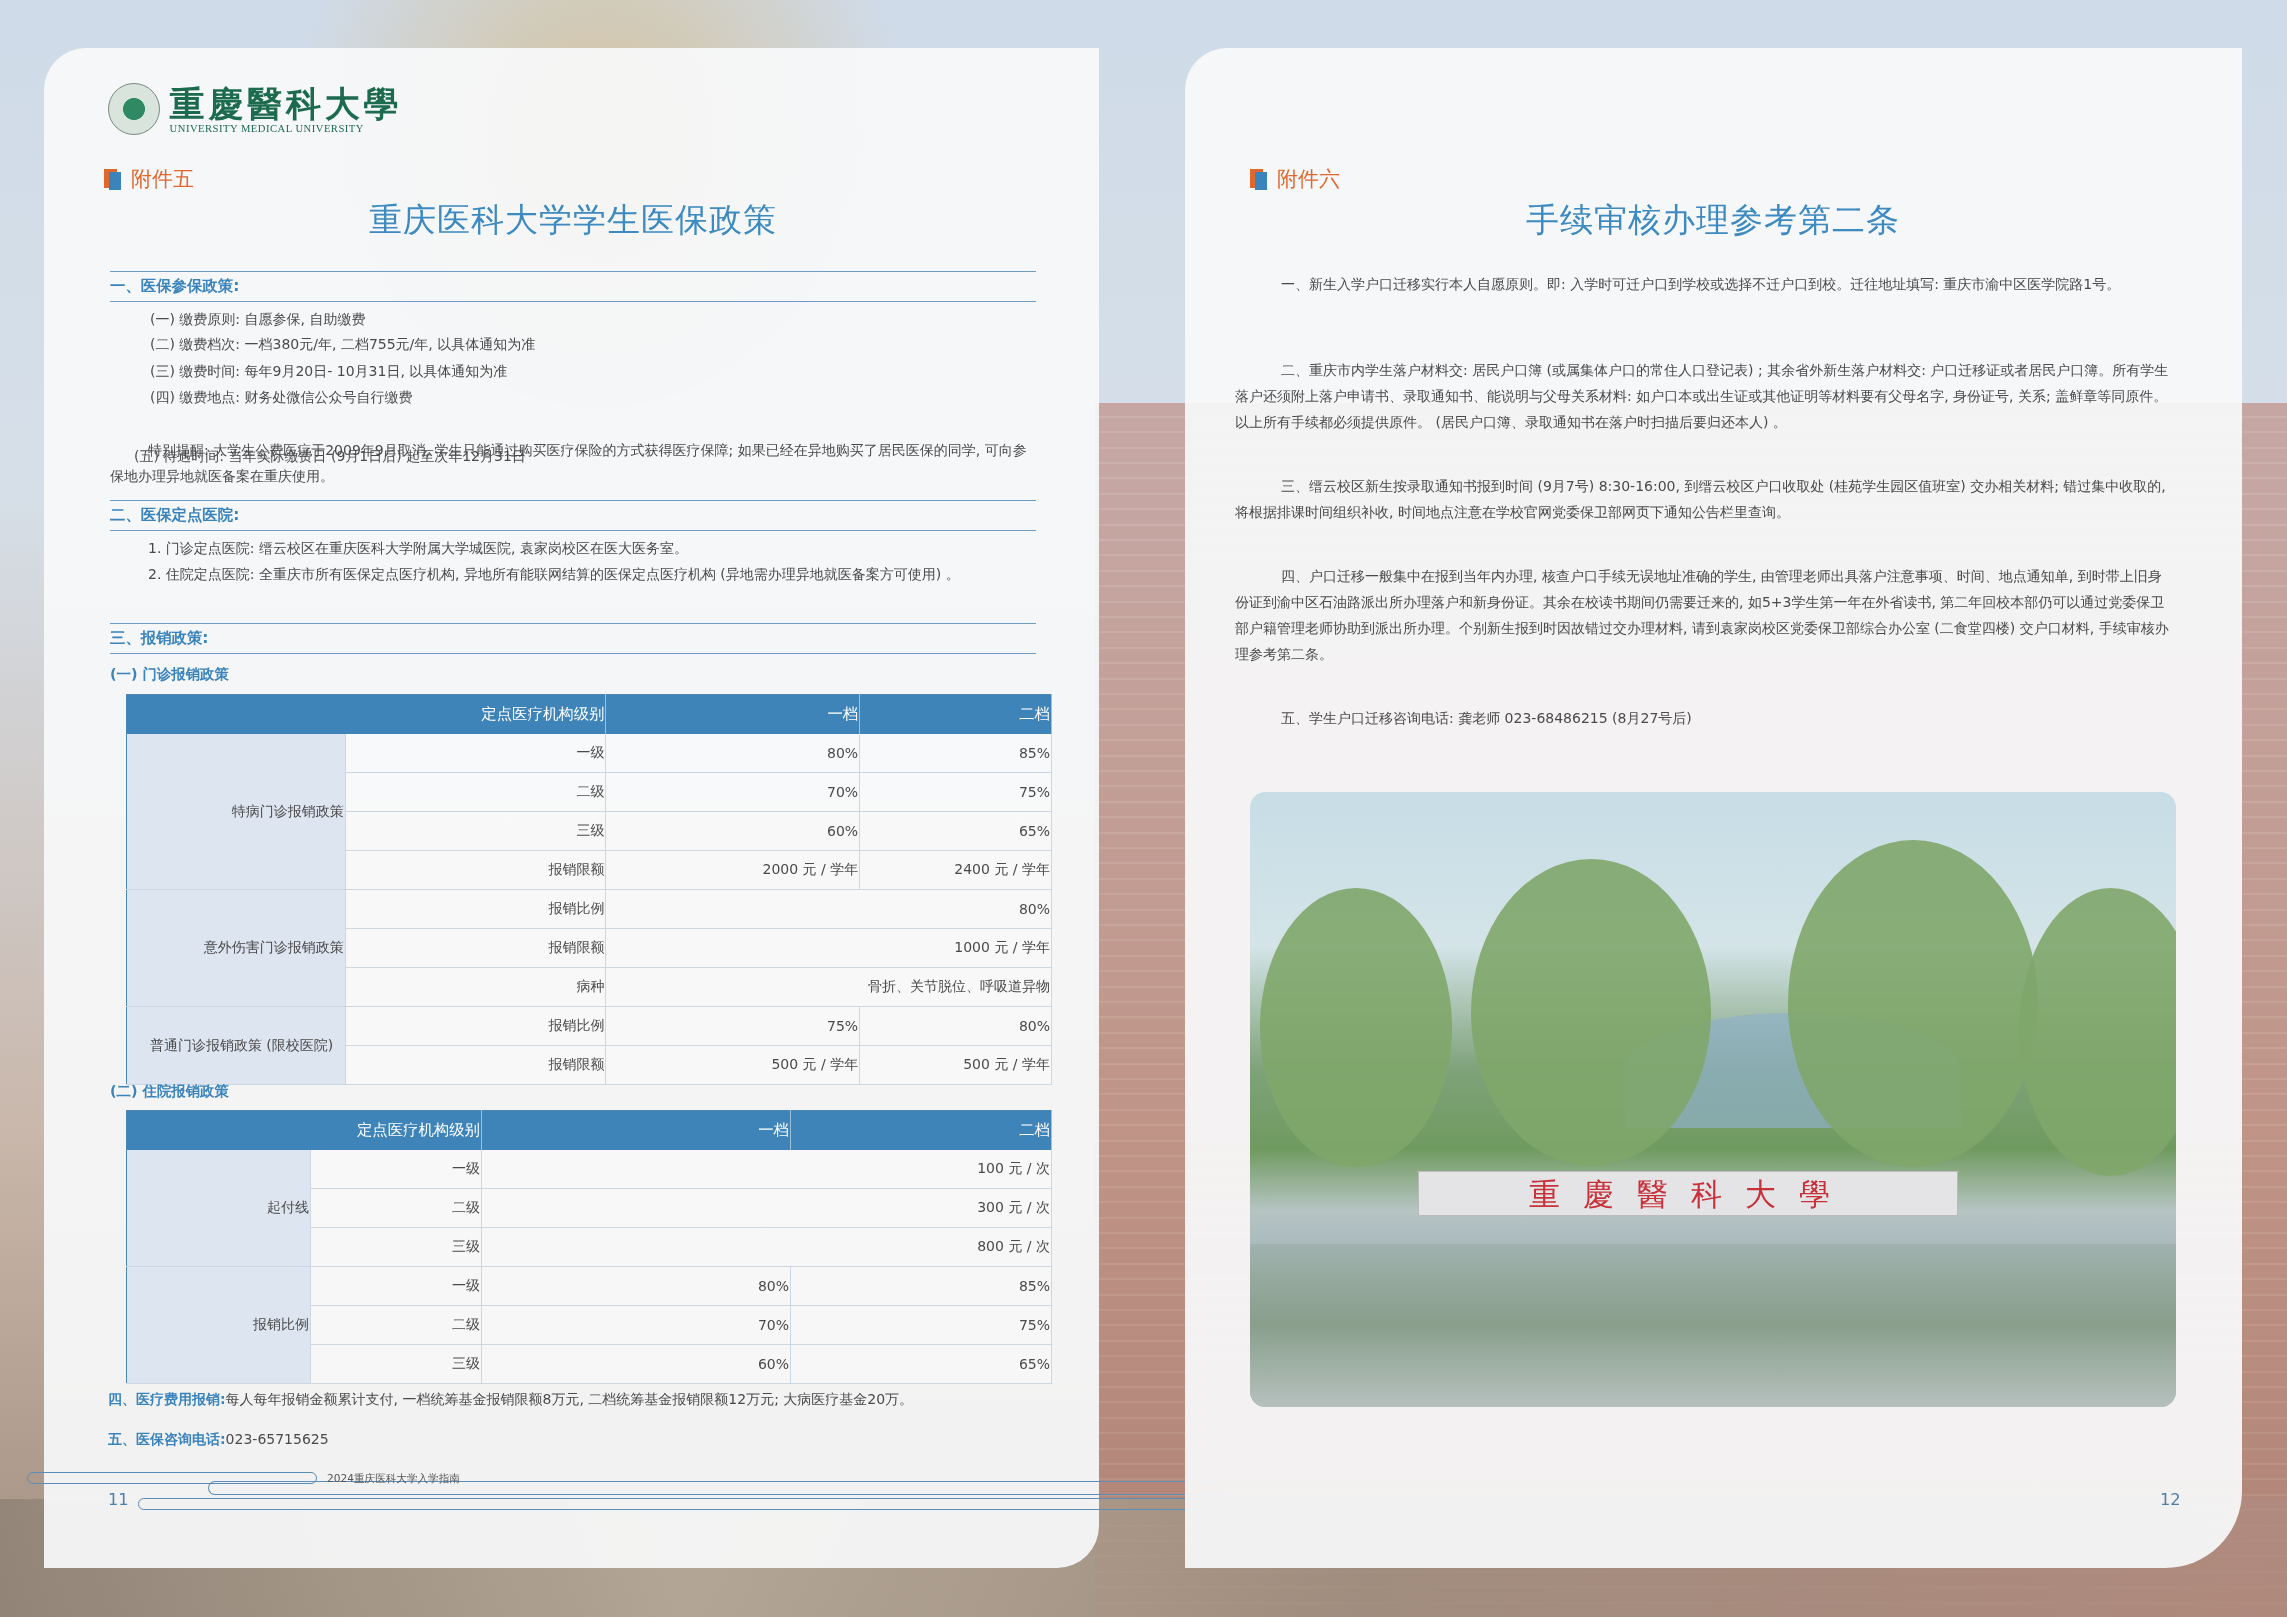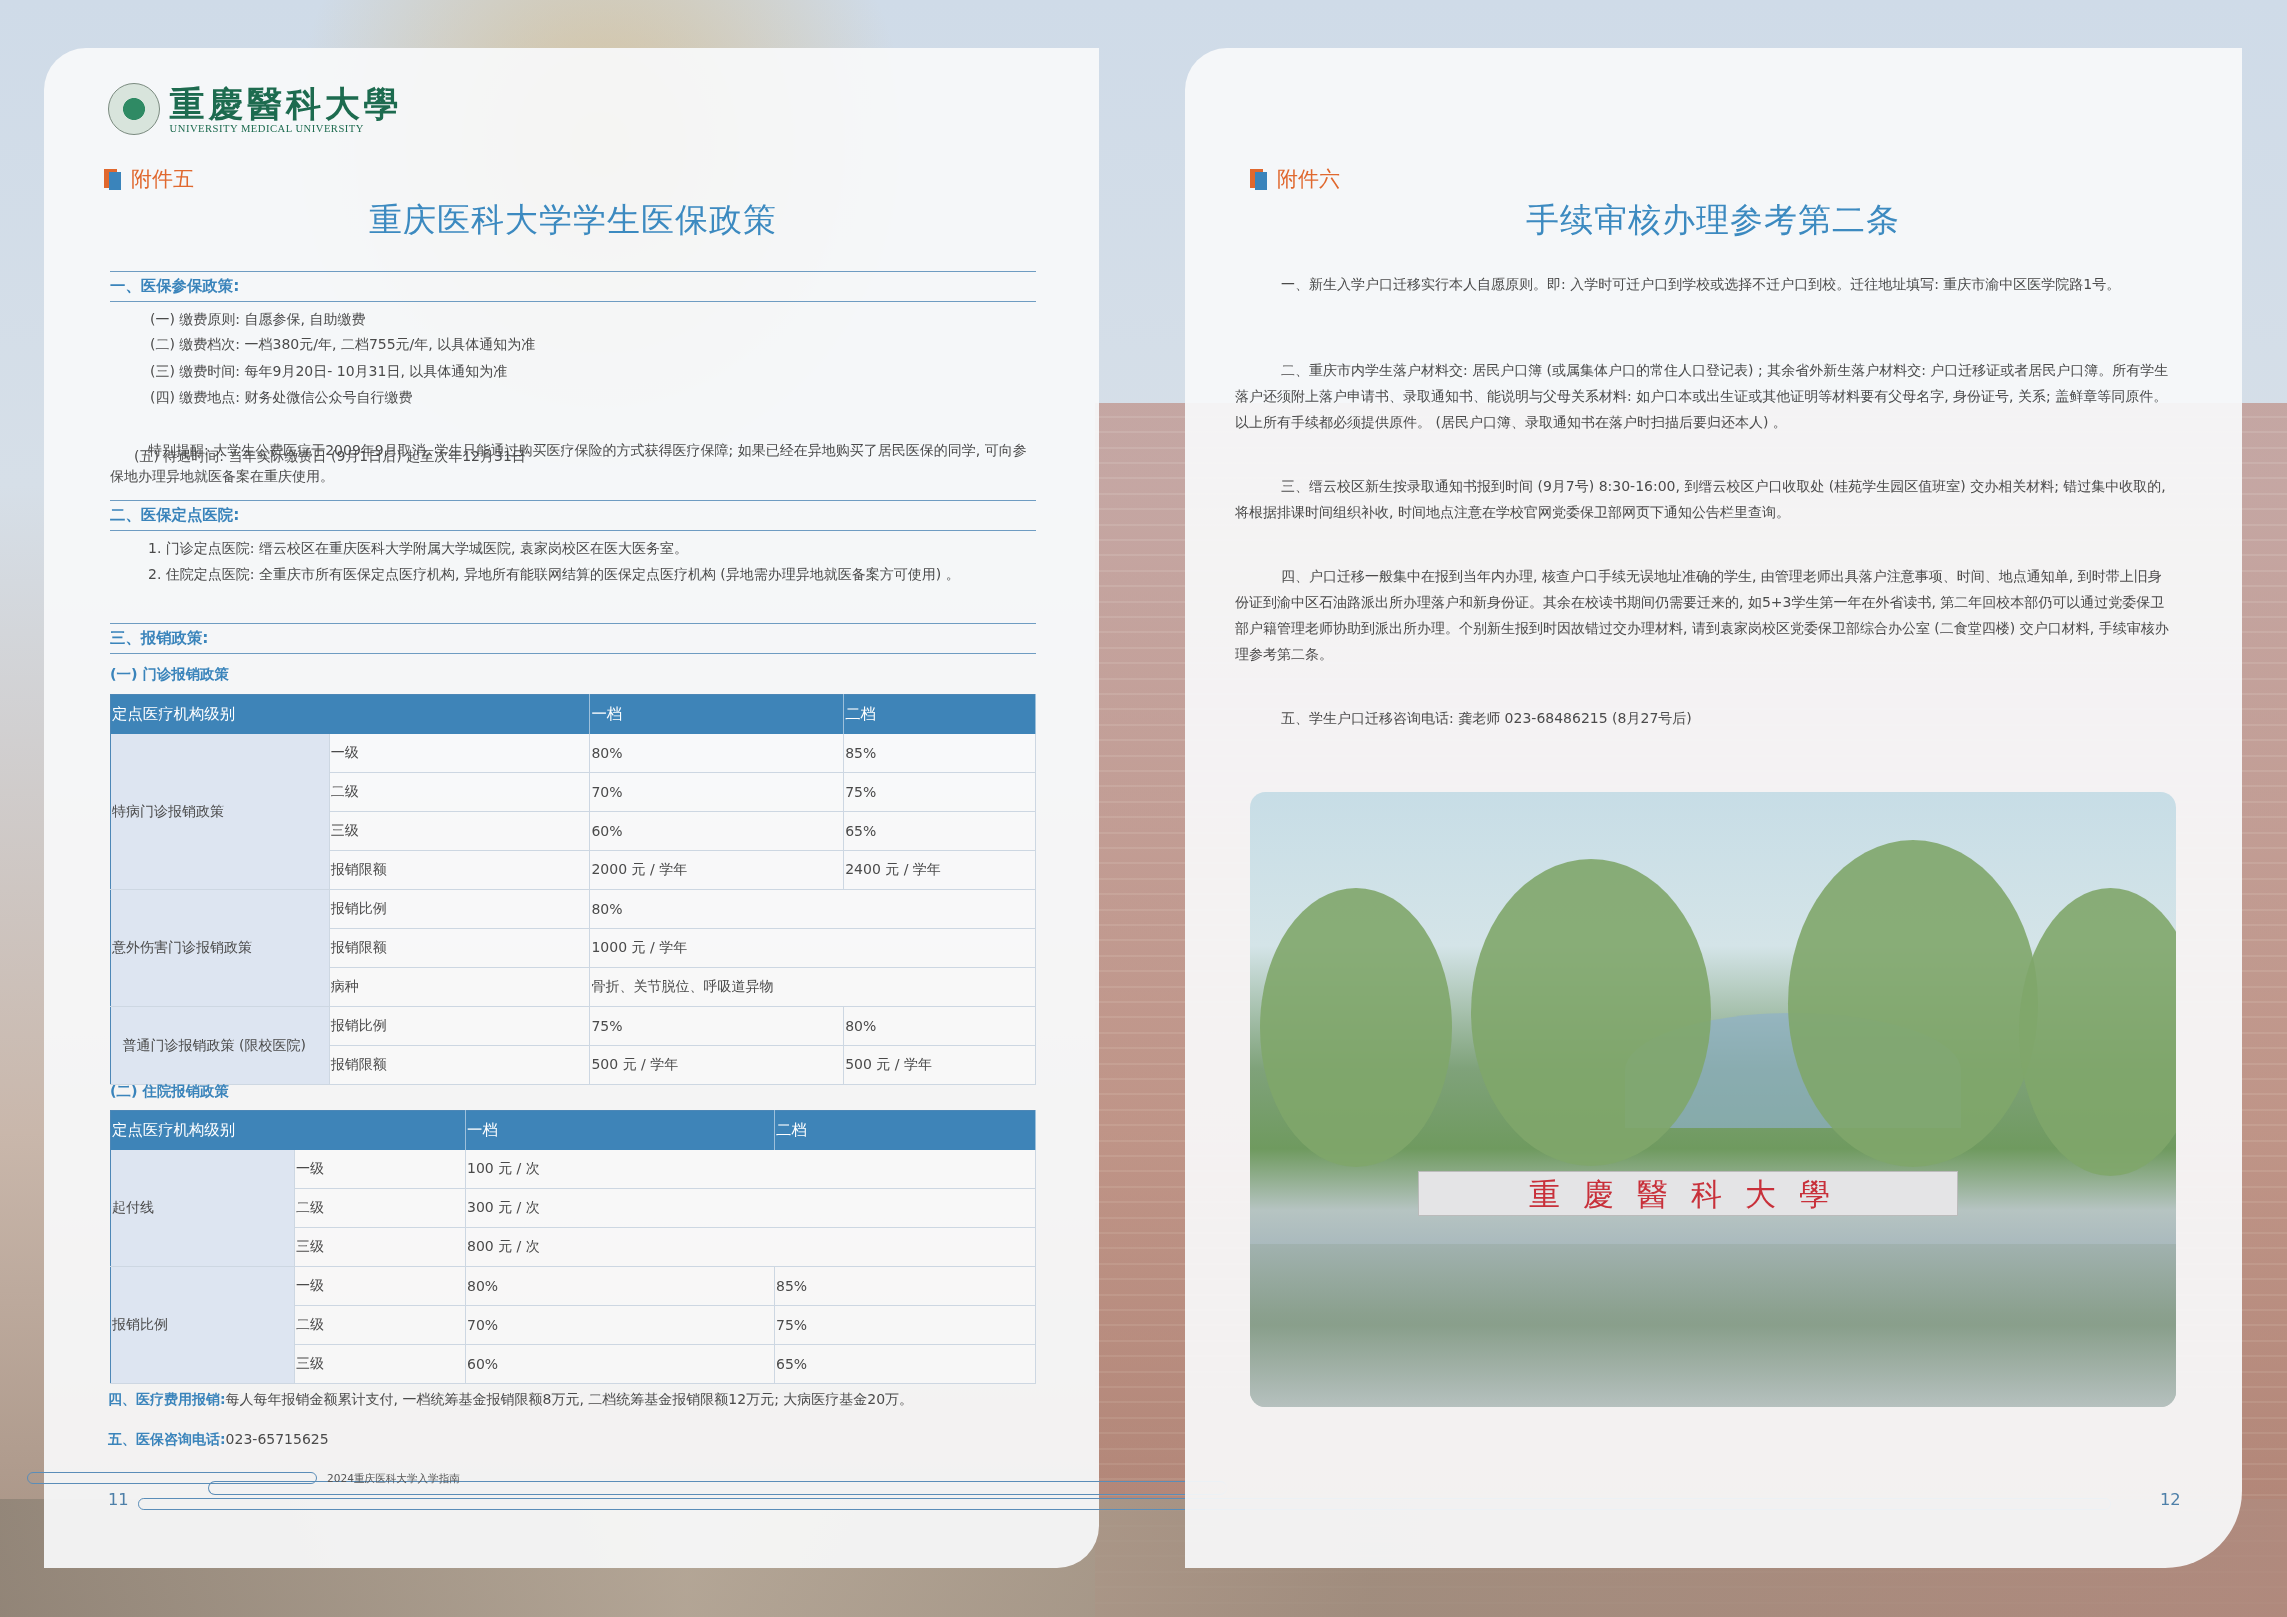--- a/index.html
+++ b/index.html
@@ -30,21 +30,21 @@
   .annex-icon { width: 17.3px; height: 21px; margin-right: 9.6px; position: relative; }
   .annex-icon::before { content: ""; position: absolute; left: 0; top: 0; width: 13.4px; height: 19px; background: #e0682e; }
   .annex-icon::after { content: ""; position: absolute; left: 4.8px; top: 3.8px; width: 12.5px; height: 18px; background: #3a84bb; }
 
   .title { position: absolute; color: #3c8ac0; font-size: 33px; text-align: center; letter-spacing: 1px; }
 
   .sec-head { position: absolute; left: 110px; width: 926px; height: 29px; border-top: 1.9px solid #6e9cc2; border-bottom: 1.9px solid #6e9cc2; color: #3a84bb; font-weight: bold; font-size: 15.4px; line-height: 29px; }
   .para { position: absolute; font-size: 14px; color: #4a4a4a; line-height: 26px; }
   .sub { position: absolute; left: 110px; color: #3a84bb; font-size: 14.4px; font-weight: bold; }
 
-  table.policy { position: absolute; left: 110px; border-collapse: collapse; font-size: 14px; color: #4a4a4a; text-align: left; border: 1.9px solid #4d87b6; }
+  table.policy { position: absolute; left: 126px; border-collapse: collapse; font-size: 14px; color: #4a4a4a; text-align: right; border: 1.9px solid #4d87b6; }
   table.policy th { background: #3e84b8; color: #fff; font-weight: normal; font-size: 15.4px; height: 37px; border-right: 1px solid #9dc0db; }
   table.policy td { height: 36px; border-bottom: 1px solid #cdd7e2; border-right: 1px solid #cdd7e2; background: rgba(255,255,255,0.35); margin-left: 37px; }
   table.policy td.cat { background: #dde5f1; }
 
   .foot-line { position: absolute; left: 138px; top: 1498px; width: 1971px; height: 9.6px; border: 1.9px solid #5a8db8; border-radius: 5.8px; }
   .foot-pill1 { position: absolute; left: 27px; top: 1472px; width: 288px; height: 9.6px; border: 1.9px solid #5a8db8; border-radius: 7.7px; }
   .foot-pill3 { position: absolute; left: 208px; top: 1481px; width: 1018px; height: 11.5px; border: 1.9px solid #5a8db8; border-radius: 7.7px; border-right: none; }
   .foot-guide { position: absolute; left: 327px; top: 1472px; font-size: 10.6px; color: #555; }
   .pageno { position: absolute; font-size: 16.3px; color: #4d7fa8; }
 

